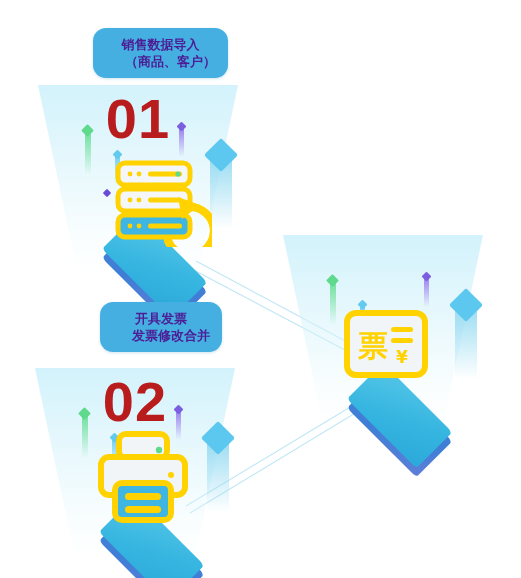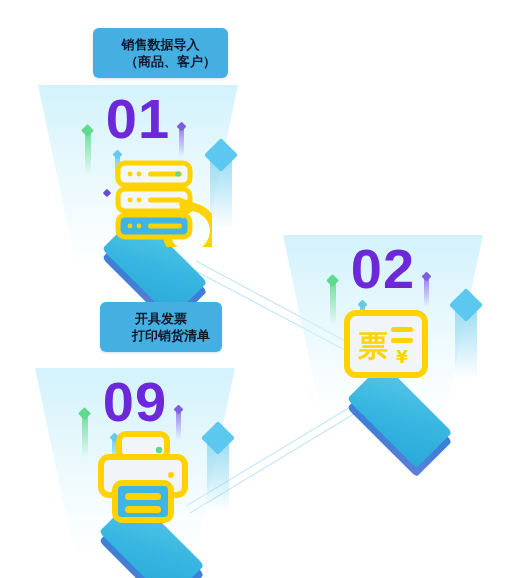--- a/index.html
+++ b/index.html
@@ -19,21 +19,21 @@
   .beam{
     position:absolute;left:0;top:0;width:200px;height:190px;
     background:linear-gradient(to bottom,rgba(196,238,250,.75) 0%,rgba(214,243,251,.55) 45%,rgba(232,249,253,.25) 80%,rgba(255,255,255,0) 100%);
     clip-path:polygon(0% 0%,100% 0%,80% 100%,20% 100%);
   }
 
   
   .num{
     position:absolute;top:6px;left:0;width:200px;text-align:center;
     font-size:56px;font-weight:bold;letter-spacing:1px;
-    color:#6d28d9;line-height:1;user-select:none;
+    color:#b91c1c;line-height:1;user-select:none;
   }
 
   
   .deco{position:absolute;}
   .bar{position:absolute;border-radius:1px;}
   .bar.green{width:6px;height:44px;background:linear-gradient(to bottom,#6fe09a,rgba(111,224,154,0));}
   .bar.purple{width:5px;height:30px;background:linear-gradient(to bottom,#9b7df0,rgba(155,125,240,0));}
   .bar.cyan-sm{width:5px;height:30px;background:linear-gradient(to bottom,#6ecdf0,rgba(110,205,240,0));}
   .bar.cyan-lg{width:22px;height:72px;background:linear-gradient(to bottom,#9adcf2,rgba(154,220,242,0));}
   .dia{position:absolute;transform:rotate(45deg);}
@@ -60,22 +60,22 @@
     margin-left:69px;margin-top:9px;
     background:linear-gradient(135deg,#4a86dd 0%,#3f7ed6 60%,#5f7fd8 100%);
     border-radius:6px;
   }
 
   
   .icon{position:absolute;}
 
   
   .badge{
-    position:absolute;border-radius:6px;background:#46afe2;
-    color:#0f172a;font-weight:bold;font-size:13px;line-height:17px;
+    position:absolute;border-radius:13px;background:#46afe2;
+    color:#4c1d95;font-weight:bold;font-size:13px;line-height:17px;
     text-align:center;padding:8px 12px;white-space:nowrap;
     box-shadow:0 1px 3px rgba(60,150,200,.25);
   }
   .badge .l2{display:block;margin-left:20px;}
 </style>
 </head>
 <body>
 
 <div class="stage">
 
@@ -134,21 +134,20 @@
     </svg>
   </div>
 
   <div class="badge" style="left:93px;top:28px;">
     <span>销售数据导入</span>
     <span class="l2">（商品、客户）</span>
   </div>
 
   <div class="step" style="left:283px;top:235px;width:200px;height:190px;">
     <div class="beam"></div>
-    <div class="num">02</div>
 
     <div class="deco">
       <div class="bar green" style="left:47px;top:46px;"></div>
       <div class="dia green" style="left:45px;top:41px;"></div>
       <div class="bar purple" style="left:141px;top:42px;"></div>
       <div class="dia purple" style="left:140px;top:38px;"></div>
       <div class="bar cyan-sm" style="left:77px;top:70px;"></div>
       <div class="dia cyan-sm" style="left:76px;top:66px;"></div>
       <div class="bar cyan-lg" style="left:172px;top:72px;"></div>
       <div class="dia cyan-lg" style="left:171px;top:58px;"></div>
@@ -166,21 +165,21 @@
       <text x="31" y="48" font-family="DejaVu Sans, sans-serif" font-size="30" font-weight="bold" fill="#ffd200" text-anchor="middle">票</text>
       <rect x="49" y="19" width="22" height="5" rx="2.5" fill="#ffd200"></rect>
       <rect x="49" y="30" width="22" height="5" rx="2.5" fill="#ffd200"></rect>
       <text x="60" y="55" font-family="DejaVu Sans, sans-serif" font-size="17" font-weight="bold" fill="#ffd200" text-anchor="middle">¥</text>
     </svg>
   </div>
 
 
   <div class="step" style="left:35px;top:368px;width:200px;height:190px;">
     <div class="beam"></div>
-    <div class="num">09</div>
+    <div class="num">02</div>
 
     <div class="deco">
       <div class="bar green" style="left:47px;top:46px;"></div>
       <div class="dia green" style="left:45px;top:41px;"></div>
       <div class="bar purple" style="left:141px;top:42px;"></div>
       <div class="dia purple" style="left:140px;top:38px;"></div>
       <div class="bar cyan-sm" style="left:77px;top:70px;"></div>
       <div class="dia cyan-sm" style="left:76px;top:66px;"></div>
       <div class="bar cyan-lg" style="left:172px;top:72px;"></div>
       <div class="dia cyan-lg" style="left:171px;top:58px;"></div>
@@ -199,16 +198,16 @@
       <circle cx="78" cy="46" r="3" fill="#ffd200"></circle>
       <circle cx="66" cy="21" r="3.2" fill="#5fd98c"></circle>
       <rect x="22" y="54" width="56" height="37" rx="7" fill="#3fb6e2" stroke="#ffd200" stroke-width="6"></rect>
       <rect x="32" y="64" width="36" height="7" rx="3.5" fill="#ffd200"></rect>
       <rect x="32" y="77" width="36" height="7" rx="3.5" fill="#ffd200"></rect>
     </svg>
   </div>
 
   <div class="badge" style="left:100px;top:302px;">
     <span>开具发票</span>
-    <span class="l2">打印销货清单</span>
+    <span class="l2">发票修改合并</span>
   </div>
 
 </div>
 
 </body></html>

